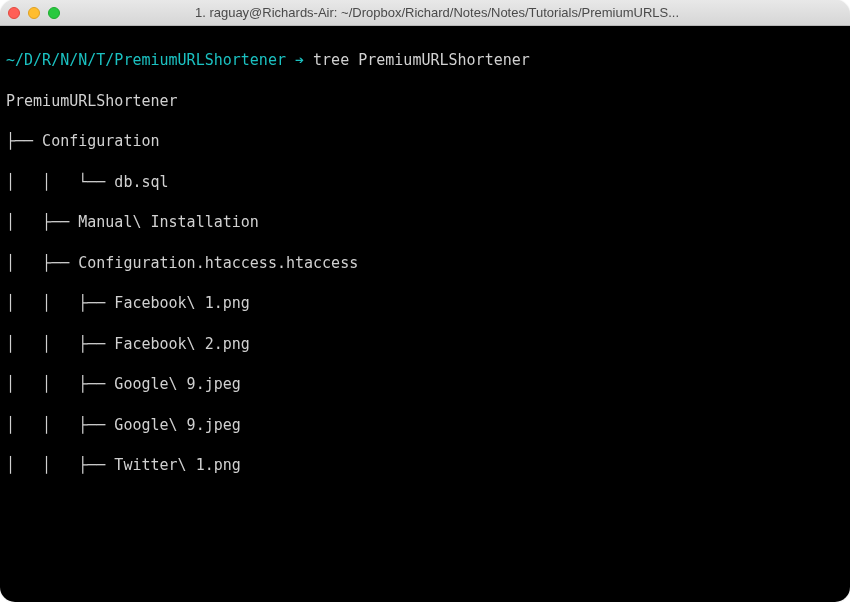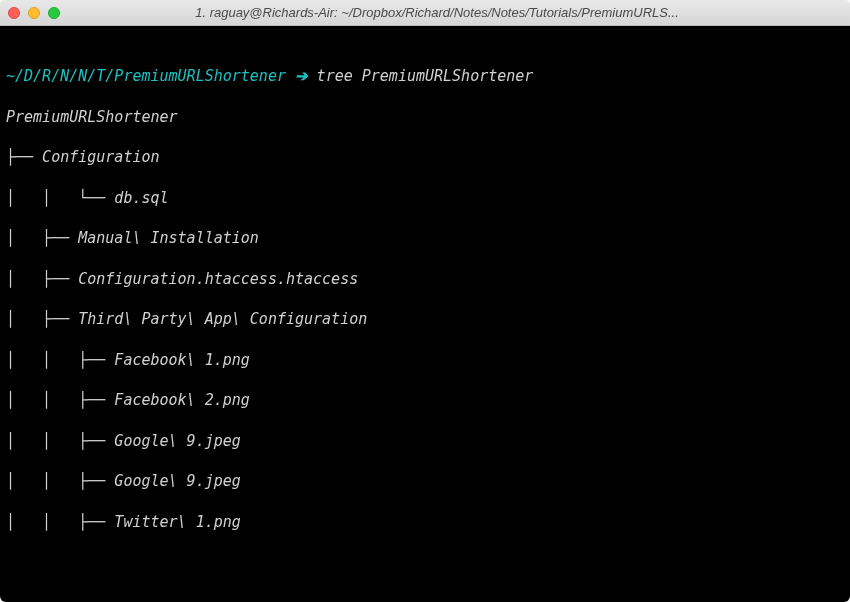--- a/index.html
+++ b/index.html
@@ -12,24 +12,23 @@
       height: 602px;
       background: #fff;
       font-family: "Menlo", "Monaco", "Consolas", monospace;
       font-size: 15px;
       overflow: hidden;
     }
     .window {
       width: 100%;
       height: 100%;
       background: #ececec;
-      border-radius: 6px;
+      border-radius: 15px;
       overflow: hidden;
       box-shadow: 0 0 2px rgba(0,0,0,0.2);
-      font-style: italic;
     }
     .titlebar {
       height: 26px;
       background: linear-gradient(#e8e8e8, #d6d6d6);
       display: flex;
       align-items: center;
       padding: 0 8px;
       border-bottom: 1px solid #b8b8b8;
     }
     .traffic {
@@ -54,21 +53,21 @@
       color: #4a4a4a;
       white-space: nowrap;
       overflow: hidden;
       text-overflow: ellipsis;
       margin-right: 40px;
     }
     .terminal {
       background: #000;
       color: #d1d1d1;
       height: calc(100% - 26px);
-      padding: 20px 6px;
+      padding: 4px 6px;
       white-space: pre;
       line-height: 1.35;
     }
     .cyan { color: #1bc1c1; }
     .arrow { color: #1bc1c1; font-weight: bold; }
     .watermark {
       position: absolute;
       right: 6px;
       top: 574px;
       font-family: sans-serif;
@@ -89,21 +88,20 @@
     </div>
     <div class="title">1. raguay@Richards-Air: ~/Dropbox/Richard/Notes/Notes/Tutorials/PremiumURLS...</div>
   </div>
   <div class="terminal">
 <span class="line"><span class="cyan">~/D/R/N/N/T/PremiumURLShortener</span> <span class="arrow">➔</span> <span>tree PremiumURLShortener</span></span>
 <span class="line">PremiumURLShortener</span>
 <span class="line">├── Configuration</span>
 <span class="line">│   │   └── db.sql</span>
 <span class="line">│   ├── Manual\ Installation</span>
 <span class="line">│   ├── Configuration.htaccess.htaccess</span>
-<span class="line">│   ├── Third\ Party\ App\ Configuration</span>
 <span class="line">│   │   ├── Facebook\ 1.png</span>
 <span class="line">│   │   ├── Facebook\ 2.png</span>
 <span class="line">│   │   ├── Google\ 9.jpeg</span>
 <span class="line">│   │   ├── Google\ 9.jpeg</span>
 <span class="line">│   │   ├── Twitter\ 1.png</span>
 
 
 
 
 

